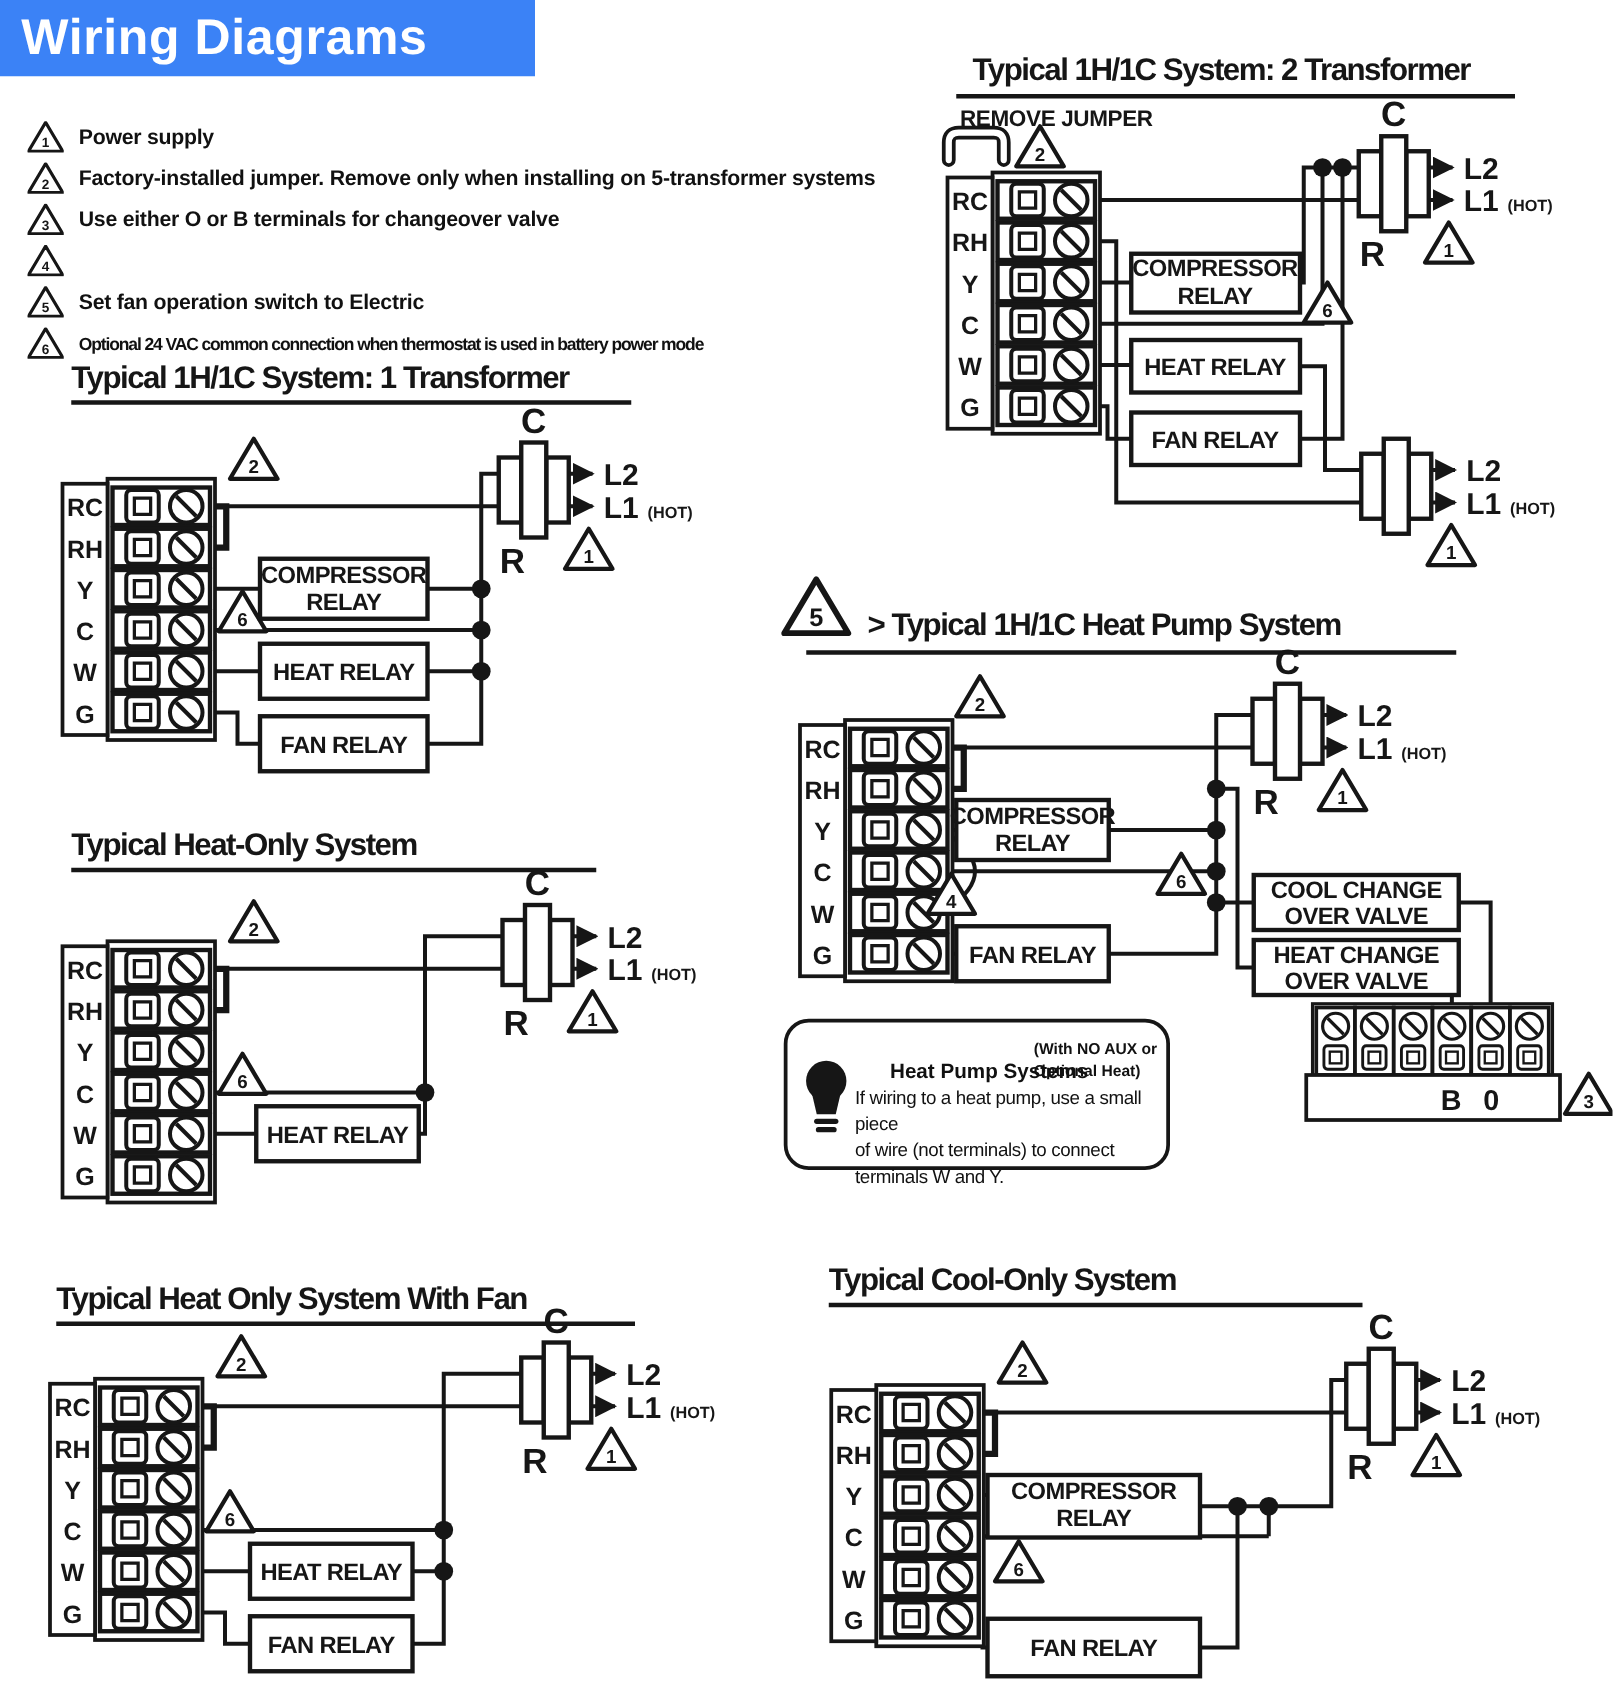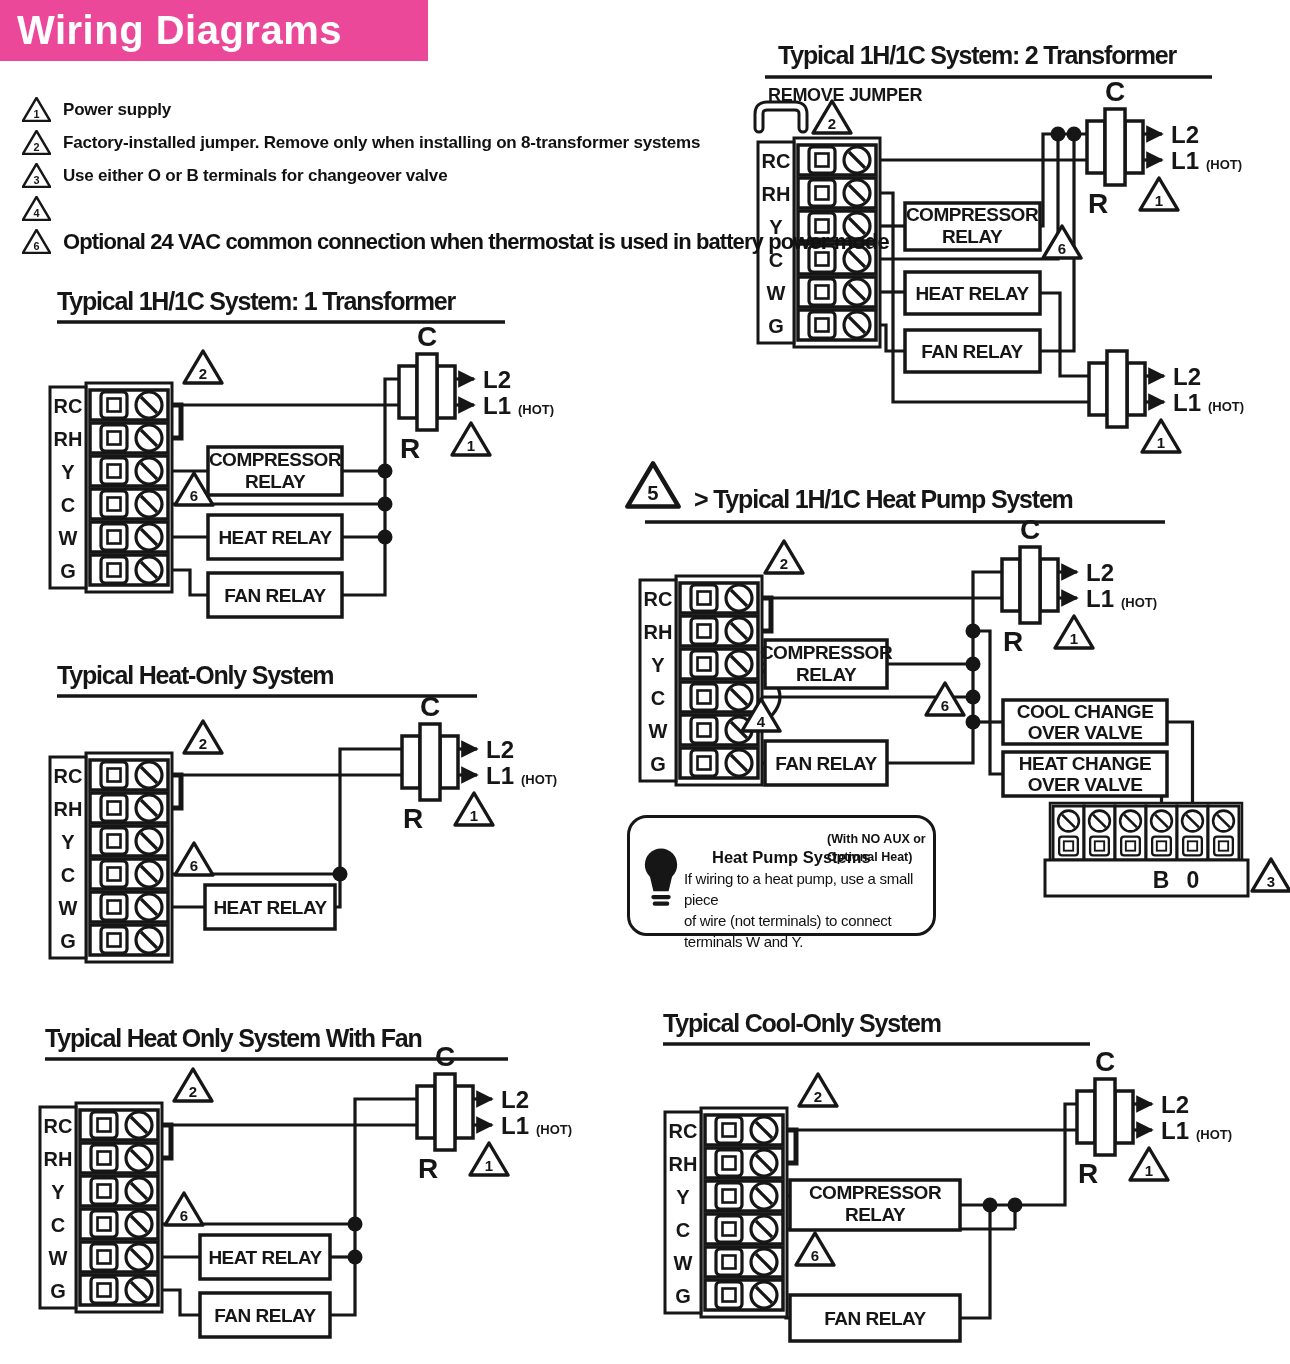--- a/index.html
+++ b/index.html
@@ -22,28 +22,28 @@
   .rlabel{font:700 19px "Liberation Sans",sans-serif;text-anchor:middle;letter-spacing:-0.5px;}
   .big{font:700 24px "Liberation Sans",sans-serif;}
   .big2{font:700 28px "Liberation Sans",sans-serif;text-anchor:middle;}
   .small{font:700 13px "Liberation Sans",sans-serif;}
   .trinum{font:700 15px "Liberation Sans",sans-serif;text-anchor:middle;}
   .bo{font:700 23px "Liberation Sans",sans-serif;text-anchor:middle;}
   .jumpout{stroke:#161616;stroke-width:11;fill:none;stroke-linecap:round;}
   .jumpin{stroke:#fff;stroke-width:5;fill:none;stroke-linecap:round;}
   .brk{stroke:#161616;stroke-width:5;fill:none;}
   
-  .hdr{position:absolute;left:0;top:0;width:428px;height:61px;background:#ec4899;
+  .hdr{position:absolute;left:0;top:0;width:428px;height:61px;background:#3b82f6;
        box-sizing:border-box;padding-left:17px;}
   .hdr span{color:#fff;font:700 40px/61px "Liberation Sans",sans-serif;letter-spacing:0.5px;white-space:nowrap;}
   .notes{position:absolute;left:22px;top:75px;width:730px;margin-top:22px;}
   .note{display:flex;align-items:center;height:25px;margin-bottom:8px;}
   .note svg{width:29px;height:25px;flex:none;margin-right:12px;}
   .note .txt{font:700 17px "Liberation Sans",sans-serif;letter-spacing:-0.2px;white-space:nowrap;}
-  .note .tight{letter-spacing:-0.9px;font-size:22px;}
+  .note .tight{letter-spacing:-0.9px;font-size:14px;}
   .notebox{position:absolute;left:627px;top:815px;width:309px;height:121px;background:#fff;
        border:3.5px solid #161616;border-radius:20px;box-sizing:border-box;}
   .nb-bulb{position:absolute;left:12px;top:26px;}
   .nb-head{position:absolute;left:54px;top:30px;font:700 16.5px "Liberation Sans",sans-serif;white-space:nowrap;margin-left:28px;}
   .nb-sub{position:absolute;left:197px;top:12px;font:700 12.5px/18px "Liberation Sans",sans-serif;white-space:nowrap;}
   .nb-body{position:absolute;left:54px;top:50px;width:250px;font:400 15px/21px "Liberation Sans",sans-serif;letter-spacing:-0.3px;}
 </style>
 </head>
 <body>
 
@@ -368,32 +368,38 @@
   <div class="note">
     <svg viewBox="0 0 40 34">
           <use href="#tri1"></use>
         </svg>
     <span class="txt">Power supply</span>
   </div>
   <div class="note">
     <svg viewBox="0 0 40 34">
           <use href="#tri2"></use>
         </svg>
-    <span class="txt">Factory-installed jumper.  Remove only when installing on 8-transformer systems</span>
+    <span class="txt">Factory-installed jumper.  Remove only when installing on 5-transformer systems</span>
   </div>
   <div class="note">
     <svg viewBox="0 0 40 34">
           <use href="#tri3"></use>
         </svg>
     <span class="txt">Use either O or B terminals for changeover valve</span>
   </div>
   <div class="note">
     <svg viewBox="0 0 40 34">
           <use href="#tri4"></use>
         </svg>
+  </div>
+  <div class="note">
+    <svg viewBox="0 0 40 34">
+          <use href="#tri5"></use>
+        </svg>
+    <span class="txt">Set fan operation switch to Electric</span>
   </div>
   <div class="note">
     <svg viewBox="0 0 40 34">
           <use href="#tri6"></use>
         </svg>
     <span class="txt tight">Optional 24 VAC common connection when thermostat is used in battery power mode</span>
   </div>
 </div>
 
 <div class="notebox">

